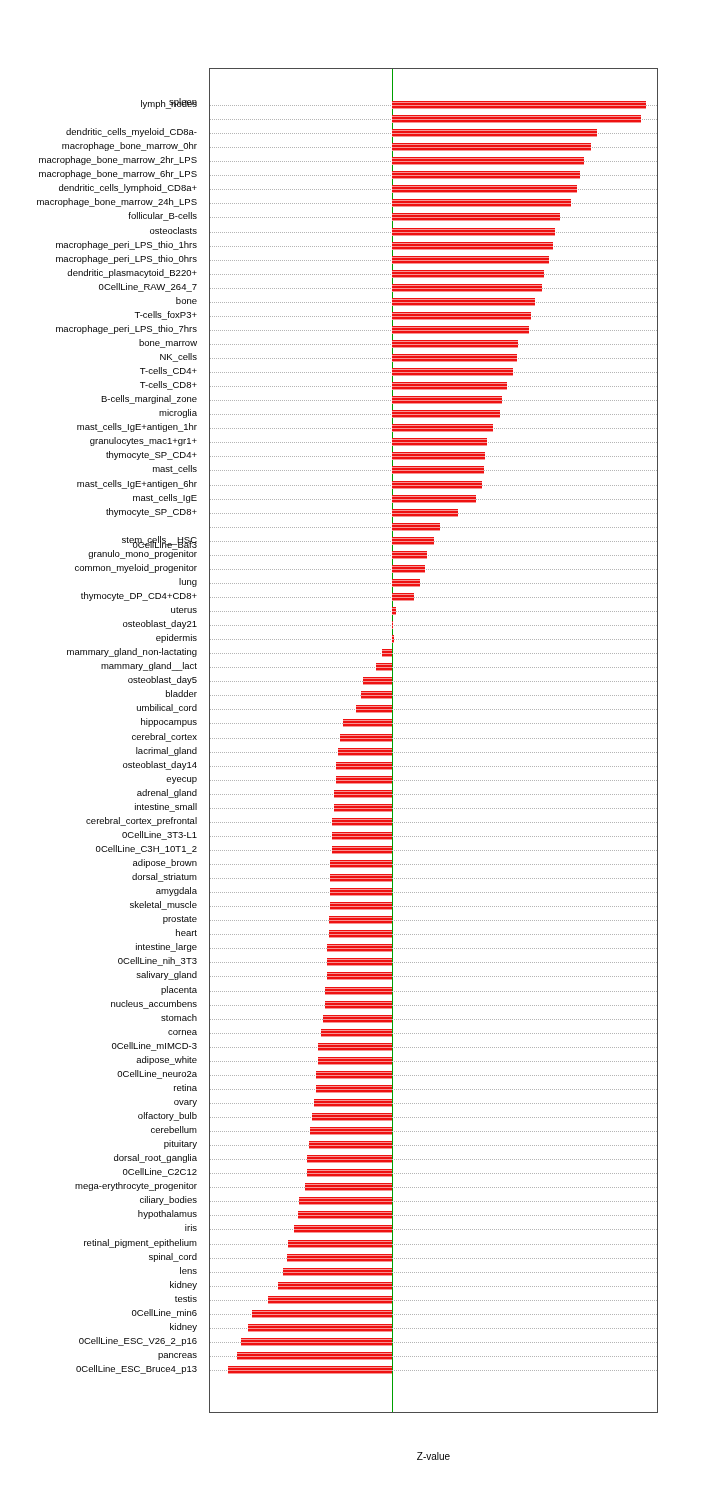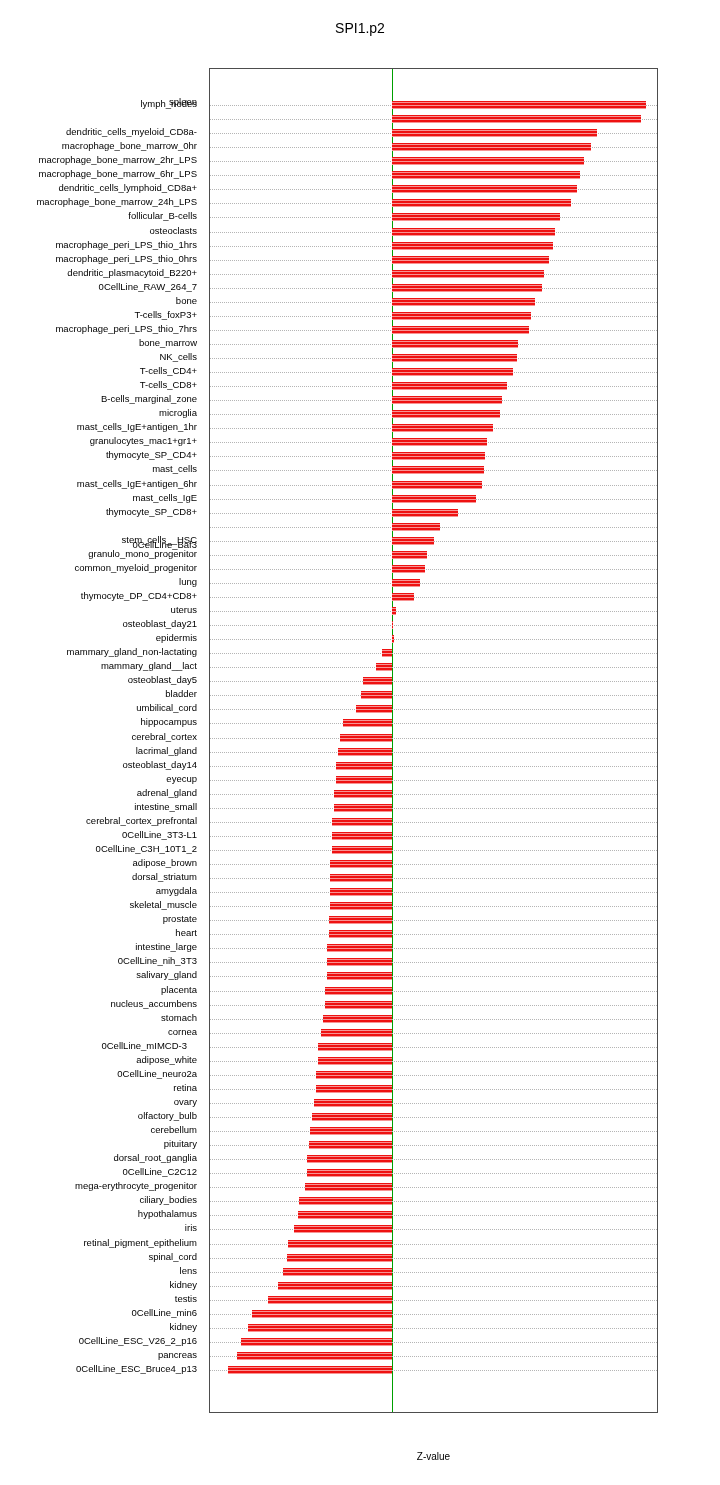--- a/index.html
+++ b/index.html
@@ -108,21 +108,20 @@
     text-align: center;
     font-size: 10px;
     color: #000;
   }
 </style>
 </head>
 <body>
 
 <div id="chart-root">
 
-  <div id="chart-title">SPI1.p2</div>
 
   <div id="cat-labels">
       <div class="cat-label" style="top: 31px; right: 8px;">lymph_nodes</div>
       <div class="cat-label" style="top: 29px; right: 8px;">spleen</div>
       <div class="cat-label" style="top: 59.1111px; right: 8px;">dendritic_cells_myeloid_CD8a-</div>
       <div class="cat-label" style="top: 73.1667px; right: 8px;">macrophage_bone_marrow_0hr</div>
       <div class="cat-label" style="top: 87.2222px; right: 8px;">macrophage_bone_marrow_2hr_LPS</div>
       <div class="cat-label" style="top: 101.278px; right: 8px;">macrophage_bone_marrow_6hr_LPS</div>
       <div class="cat-label" style="top: 115.333px; right: 8px;">dendritic_cells_lymphoid_CD8a+</div>
       <div class="cat-label" style="top: 129.389px; right: 8px;">macrophage_bone_marrow_24h_LPS</div>
@@ -178,21 +177,21 @@
       <div class="cat-label" style="top: 832.167px; right: 8px;">skeletal_muscle</div>
       <div class="cat-label" style="top: 846.222px; right: 8px;">prostate</div>
       <div class="cat-label" style="top: 860.278px; right: 8px;">heart</div>
       <div class="cat-label" style="top: 874.333px; right: 8px;">intestine_large</div>
       <div class="cat-label" style="top: 888.389px; right: 8px;">0CellLine_nih_3T3</div>
       <div class="cat-label" style="top: 902.444px; right: 8px;">salivary_gland</div>
       <div class="cat-label" style="top: 916.5px; right: 8px;">placenta</div>
       <div class="cat-label" style="top: 930.556px; right: 8px;">nucleus_accumbens</div>
       <div class="cat-label" style="top: 944.611px; right: 8px;">stomach</div>
       <div class="cat-label" style="top: 958.667px; right: 8px;">cornea</div>
-      <div class="cat-label" style="top: 972.722px; right: 18px;">0CellLine_mIMCD-3</div>
+      <div class="cat-label" style="top: 972.722px; right: 8px;">0CellLine_mIMCD-3</div>
       <div class="cat-label" style="top: 986.778px; right: 8px;">adipose_white</div>
       <div class="cat-label" style="top: 1000.83px; right: 8px;">0CellLine_neuro2a</div>
       <div class="cat-label" style="top: 1014.89px; right: 8px; margin-left: 30px;">retina</div>
       <div class="cat-label" style="top: 1028.94px; right: 8px;">ovary</div>
       <div class="cat-label" style="top: 1043px; right: 8px;">olfactory_bulb</div>
       <div class="cat-label" style="top: 1057.06px; right: 8px;">cerebellum</div>
       <div class="cat-label" style="top: 1071.11px; right: 8px;">pituitary</div>
       <div class="cat-label" style="top: 1085.17px; right: 8px;">dorsal_root_ganglia</div>
       <div class="cat-label" style="top: 1099.22px; right: 8px;">0CellLine_C2C12</div>
       <div class="cat-label" style="top: 1113.28px; right: 8px;">mega-erythrocyte_progenitor</div>

